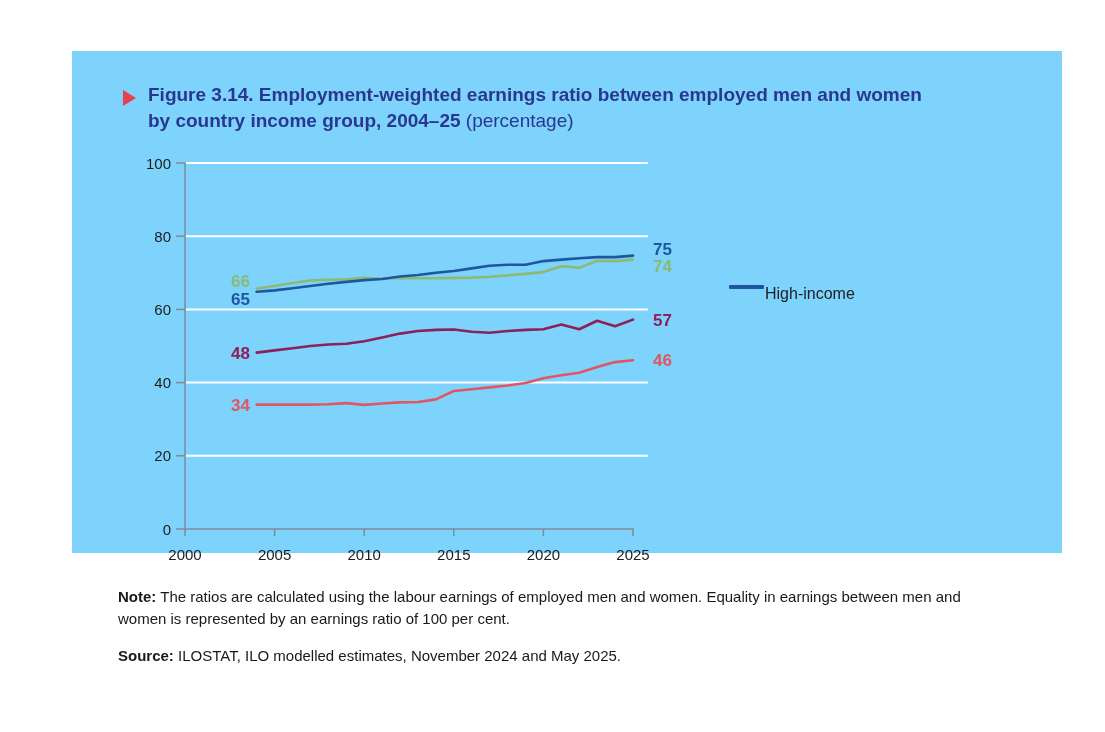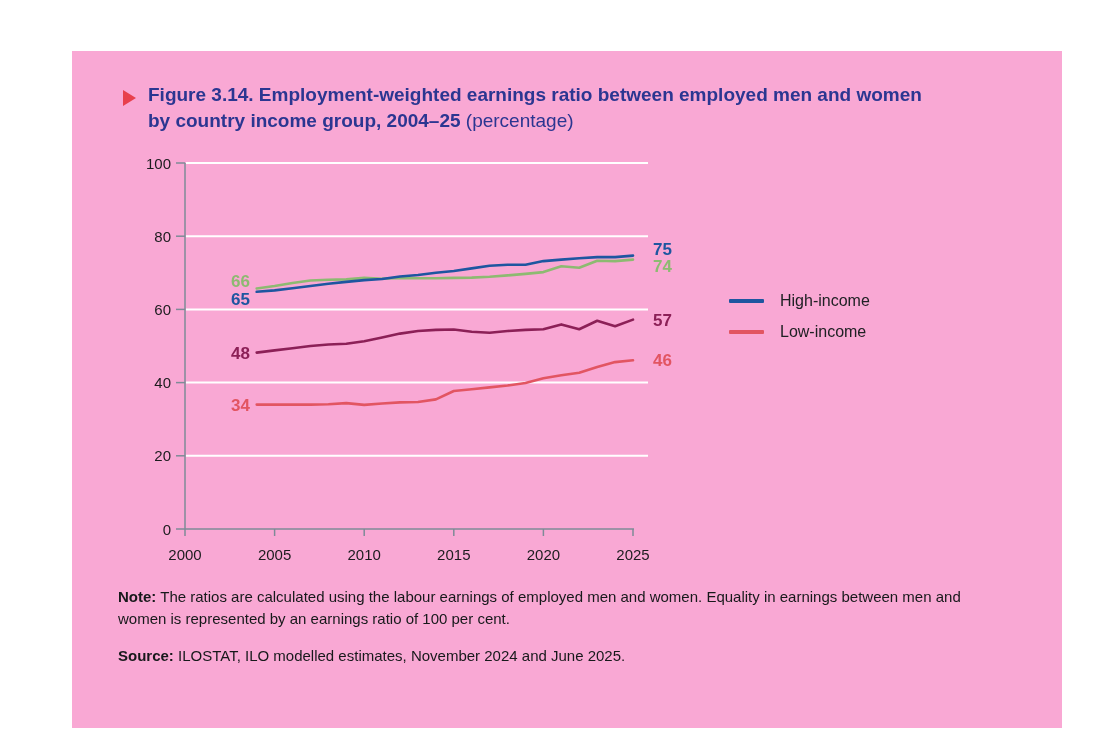--- a/index.html
+++ b/index.html
@@ -1,28 +1,28 @@
 <!DOCTYPE html>
 <html><head>
 <meta charset="utf-8">
 <style>
   html,body{margin:0;padding:0;background:#ffffff;}
   .page{position:relative;width:1105px;height:732px;background:#ffffff;overflow:hidden;
         font-family:"Liberation Sans",sans-serif;}
-  .card{position:absolute;left:72px;top:51px;width:990px;height:677px;background:#f9a8d4;}
+  .card{position:absolute;left:72px;top:51px;width:990px;height:502px;background:#7dd3fc;}
   .title-arrow{position:absolute;left:51px;top:39px;width:0;height:0;
         border-left:13px solid #e8404d;border-top:8px solid transparent;border-bottom:8px solid transparent;}
   .fig-title{position:absolute;left:76px;top:31px;width:800px;margin:0;
         font-size:19px;line-height:26px;font-weight:700;color:#2b3691;}
   .fig-title .suffix{font-weight:400;}
   .chart-svg{position:absolute;left:0;top:0;}
   .tick{font-family:"Liberation Sans",sans-serif;font-size:15px;fill:#1c1c1e;}
   .vlabel{font-family:"Liberation Sans",sans-serif;font-size:17px;font-weight:700;}
   .legend{position:absolute;left:657px;top:234px;}
-  .lrow{display:flex;align-items:center;height:31px;gap:16px;}
+  .lrow{display:flex;height:31px;gap:1px;}
   .lswatch{display:inline-block;width:35px;height:4px;border-radius:1px;}
   .llabel{font-size:16px;color:#202124;}
   .note,.source{position:absolute;left:46px;width:856px;margin:0;
         font-size:15px;line-height:22px;color:#17191b;}
   .note{top:535px;}
   .source{top:594px;}
 </style>
 </head>
 <body>
 
@@ -76,24 +76,20 @@
         <text x="653" y="272.361" text-anchor="start" class="vlabel" fill="#8dba71">74</text>
         <text x="653" y="325.648" text-anchor="start" class="vlabel" fill="#8c2057">57</text>
         <text x="653" y="366.274" text-anchor="start" class="vlabel" fill="#e25562">46</text>
       </svg>
 
     <div class="legend" id="legend">
         <div class="lrow">
           <span class="lswatch" style="background: rgb(30, 86, 160);"></span>
           <span class="llabel">High-income</span>
         </div>
-        <div class="lrow">
-          <span class="lswatch" style="background: rgb(226, 85, 98);"></span>
-          <span class="llabel">Low-income</span>
-        </div>
       </div>
 
     <p class="note"><strong>Note:</strong> <span>The ratios are calculated using the labour earnings of employed men and women. Equality in earnings between men and women is represented by an earnings ratio of 100 per cent.</span></p>
 
-    <p class="source"><strong>Source:</strong> <span>ILOSTAT, ILO modelled estimates, November 2024 and June 2025.</span></p>
+    <p class="source"><strong>Source:</strong> <span>ILOSTAT, ILO modelled estimates, November 2024 and May 2025.</span></p>
 
   </div>
 </div>
 
 </body></html>

